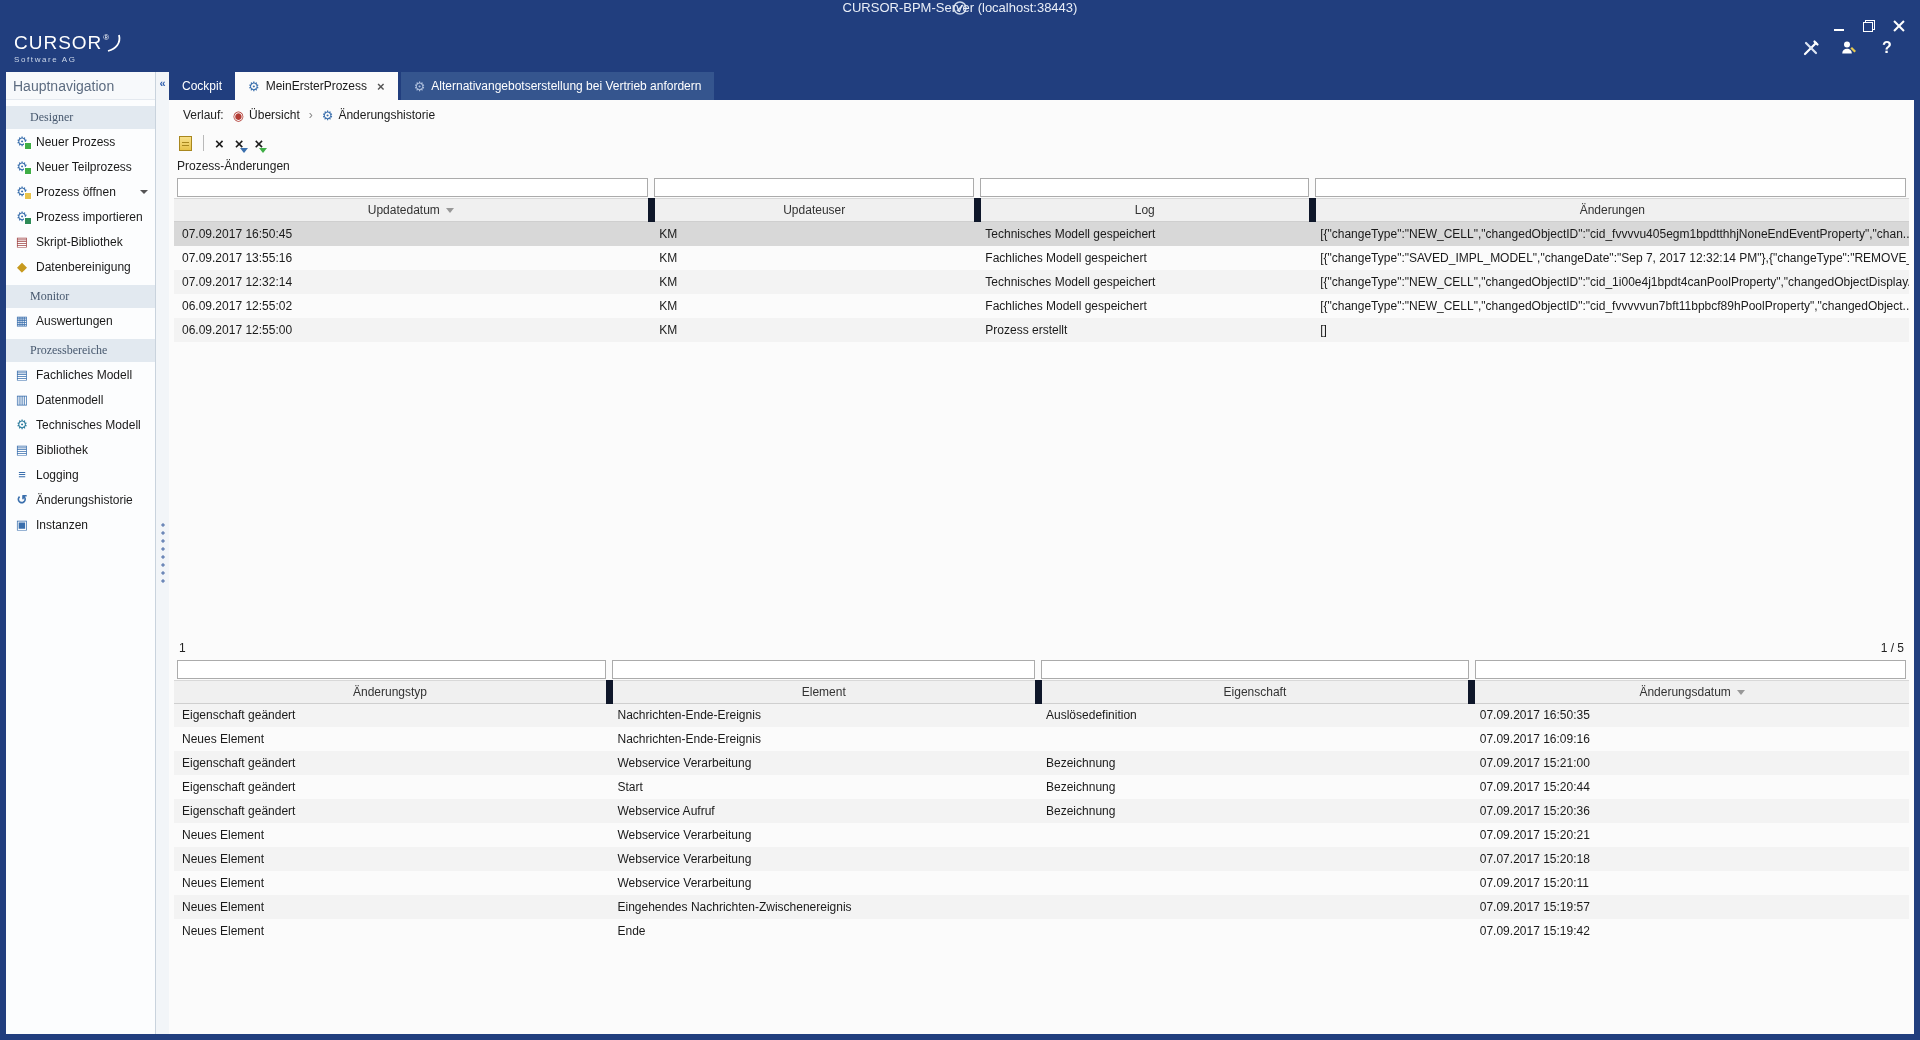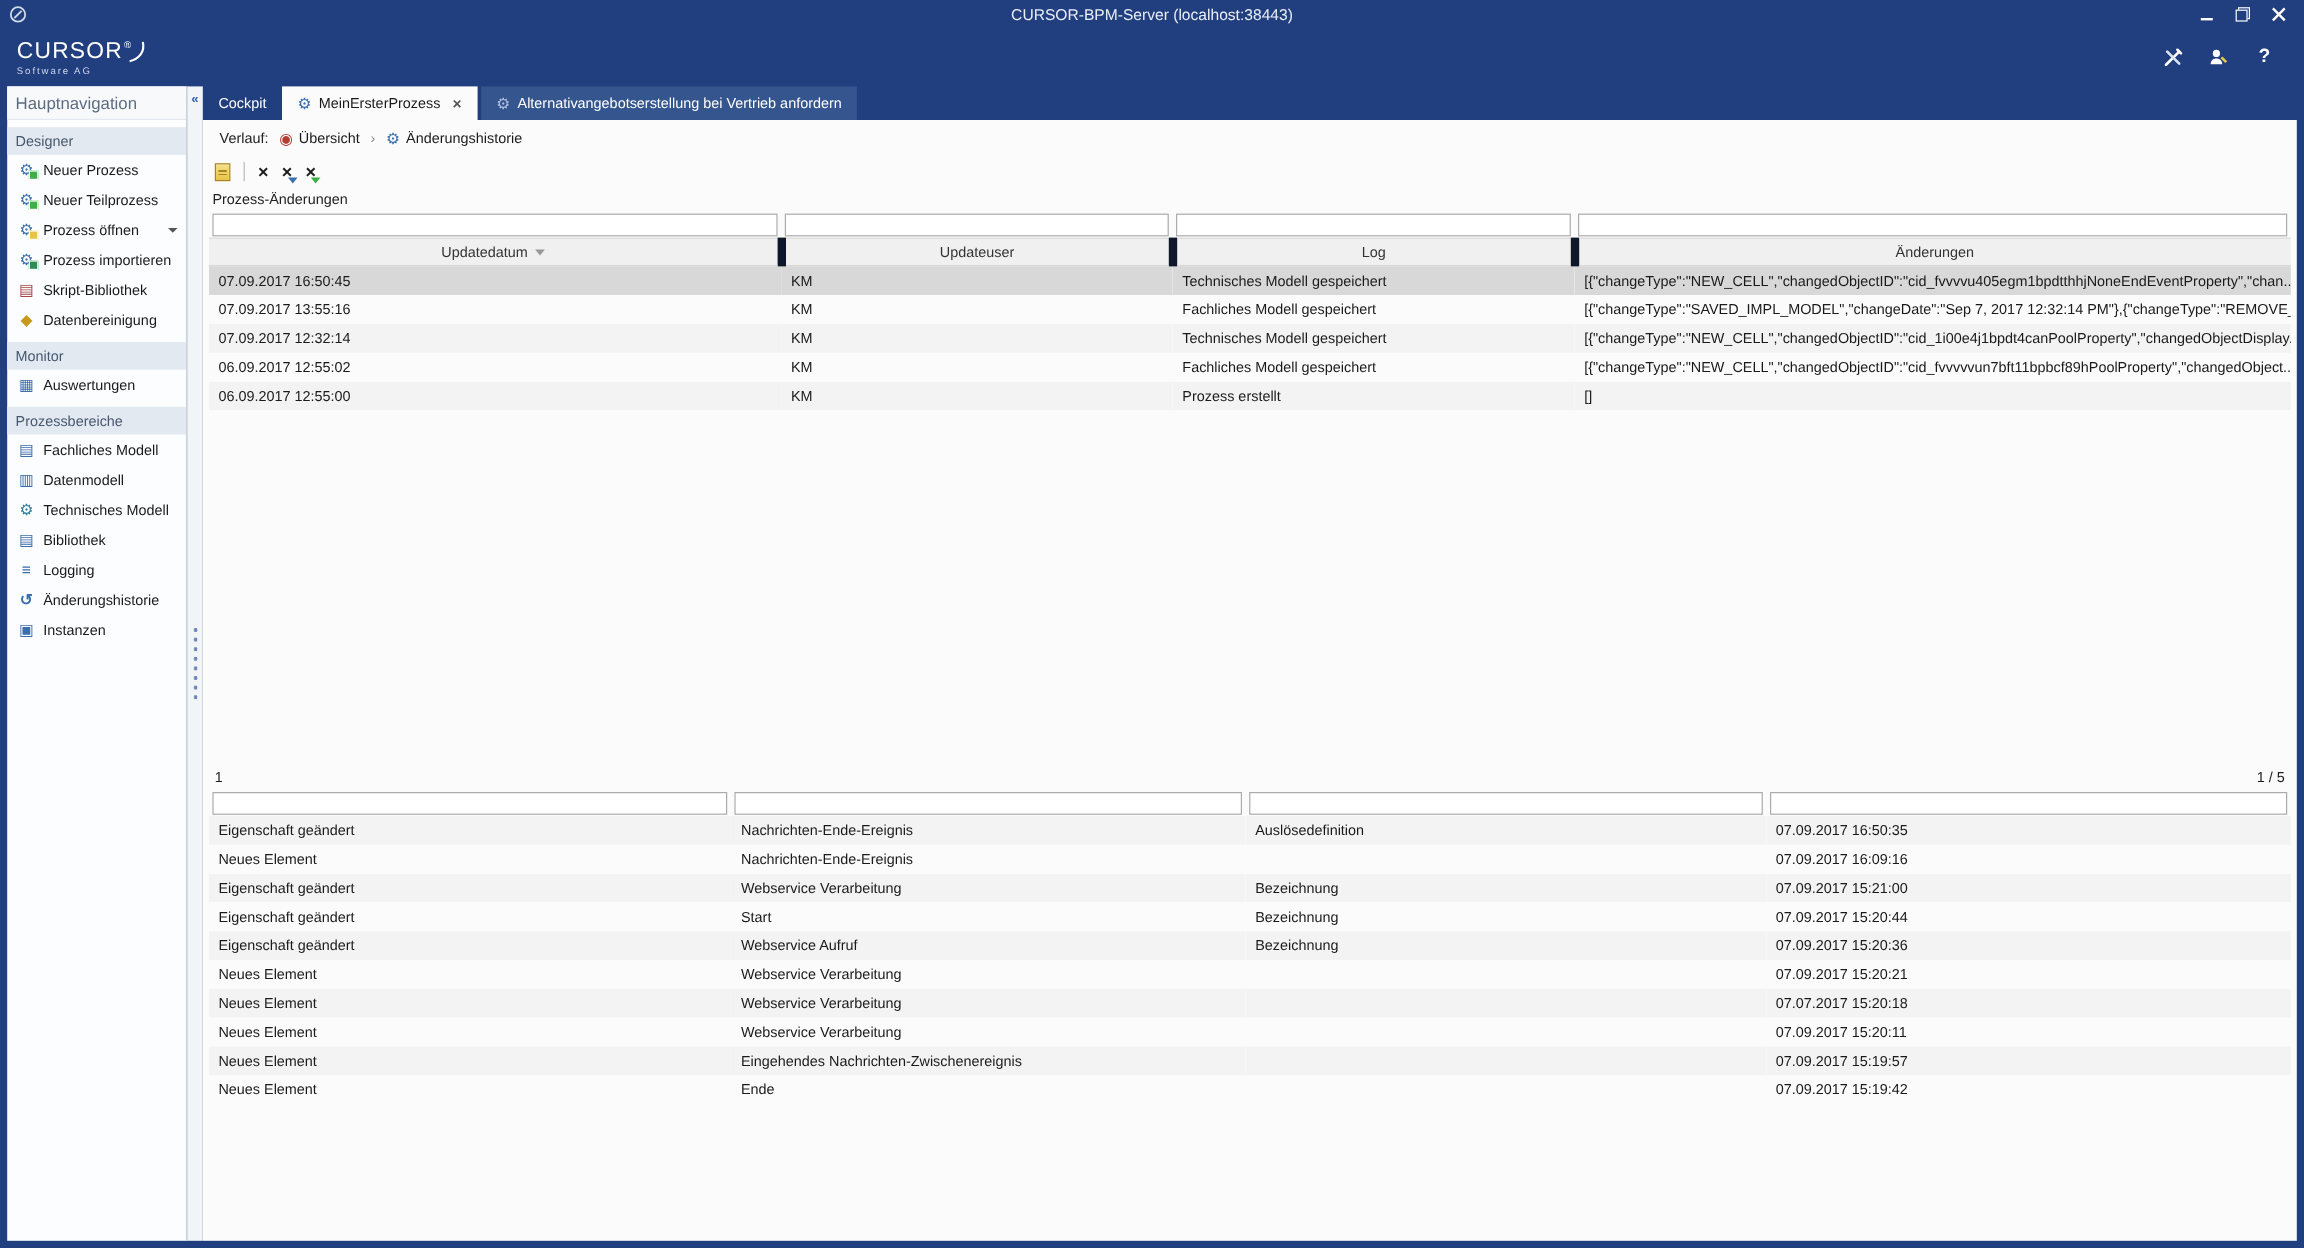--- a/index.html
+++ b/index.html
@@ -6,21 +6,21 @@
   html, body { width: 1920px; height: 1040px; overflow: hidden; }
   body {
     font-family: "Liberation Sans", sans-serif;
     font-size: 12px;
     color: #1a1a1a;
     background: var(--frame-blue, #213e7e);
   }
   .app { display: flex; flex-direction: column; height: 100%; }
 
   
-  .titlebar { height: 24px; display: flex; align-items: center; padding: 0 6px; position: relative; }
+  .titlebar { height: 24px; display: flex; align-items: center; padding: 0 6px; position: relative; flex-direction: column; }
   .app-icon { width: 18px; height: 18px; display: flex; align-items: center; justify-content: center; }
   .title-text { position: absolute; left: 0; right: 0; text-align: center; color: #e9eef7; font-size: 13px; pointer-events: none; }
   .win-btns { margin-left: auto; display: flex; z-index: 2; }
   .win-btn { width: 30px; height: 20px; display: flex; align-items: center; justify-content: center; cursor: default; }
   .g-min { width: 10px; height: 2px; background: #fff; margin-top: 7px; }
   .g-restore { position: relative; width: 12px; height: 12px; }
   .g-restore::before { content: ""; position: absolute; right: 0; top: 0; width: 8px; height: 8px; border: 1px solid #fff; }
   .g-restore::after  { content: ""; position: absolute; left: 0; bottom: 0; width: 8px; height: 8px; border: 1px solid #fff; background: var(--frame-blue, #213e7e); }
   .g-close { position: relative; width: 12px; height: 12px; }
   .g-close::before, .g-close::after { content: ""; position: absolute; left: -1px; top: 5px; width: 14px; height: 2px; background: #fff; }
@@ -37,21 +37,21 @@
   .header-icons { margin-left: auto; display: flex; align-items: center; gap: 16px; padding-right: 8px; }
   .hicon { display: flex; align-items: center; justify-content: center; width: 22px; height: 22px; cursor: default; }
   .help-glyph { color: #fff; font-size: 16px; font-weight: bold; }
 
   
   .body-row { flex: 1; display: flex; margin: 0 6px 6px; min-height: 0; }
 
   
   .sidebar { width: 150px; background: #fcfdfe; border-right: 1px solid #c9d3dd; display: flex; flex-direction: column; }
   .sb-header { height: 28px; display: flex; align-items: center; padding: 0 7px; color: #5d6c80; font-size: 14px; background: #f7f9fb; border-bottom: 1px solid #e4e9ef; }
-  .sb-section { height: 23px; background: #e2e9f0; color: #47586e; display: flex; align-items: center; padding: 0 7px; margin-top: 6px; }
+  .sb-section { height: 23px; background: #e2e9f0; color: #47586e; display: flex; align-items: center; padding: 0 24px; margin-top: 6px; font-family: Liberation Serif, serif; }
   .sb-section:first-of-type { margin-top: 0; }
   .nav-item { height: 25px; display: flex; align-items: center; gap: 6px; padding: 0 4px 0 8px; cursor: default; }
   .ni { width: 16px; min-width: 16px; text-align: center; font-size: 13px; line-height: 1; position: relative; }
   .ni.bold { font-weight: bold; }
   .c-blue { color: #3a6fad; } .c-teal { color: #2e7d9e; } .c-red { color: #a04545; }
   .c-yellow { color: #c79a1e; }
   .bp::after, .by::after, .bg::after { content: ""; position: absolute; right: -2px; bottom: -2px; width: 6px; height: 6px; border: 1px solid #fff; }
   .bp::after { background: #3fae46; }
   .by::after { background: #e8c34a; }
   .bg::after { background: #2e8b57; }
@@ -349,20 +349,26 @@
               <col style="width:25%">
               <col style="width:25.2%">
             </colgroup>
           <tbody>
               <tr class="filter-row">
             <td><input type="text" class="flt" style=""></td>
             <td><input type="text" class="flt" style=""></td>
             <td><input type="text" class="flt" style=""></td>
             <td><input type="text" class="flt" style=""></td>
           </tr>
+          <tr class="head-row">
+            <th><span>Änderungstyp</span></th>
+            <th><span>Element</span></th>
+            <th><span>Eigenschaft</span></th>
+            <th><span>Änderungsdatum</span><span class="sort-desc"></span></th>
+          </tr>
           <tr class="row alt">
             <td>Eigenschaft geändert</td>
             <td>Nachrichten-Ende-Ereignis</td>
             <td>Auslösedefinition</td>
             <td>07.09.2017 16:50:35</td>
           </tr>
           <tr class="row">
             <td>Neues Element</td>
             <td>Nachrichten-Ende-Ereignis</td>
             <td></td>

